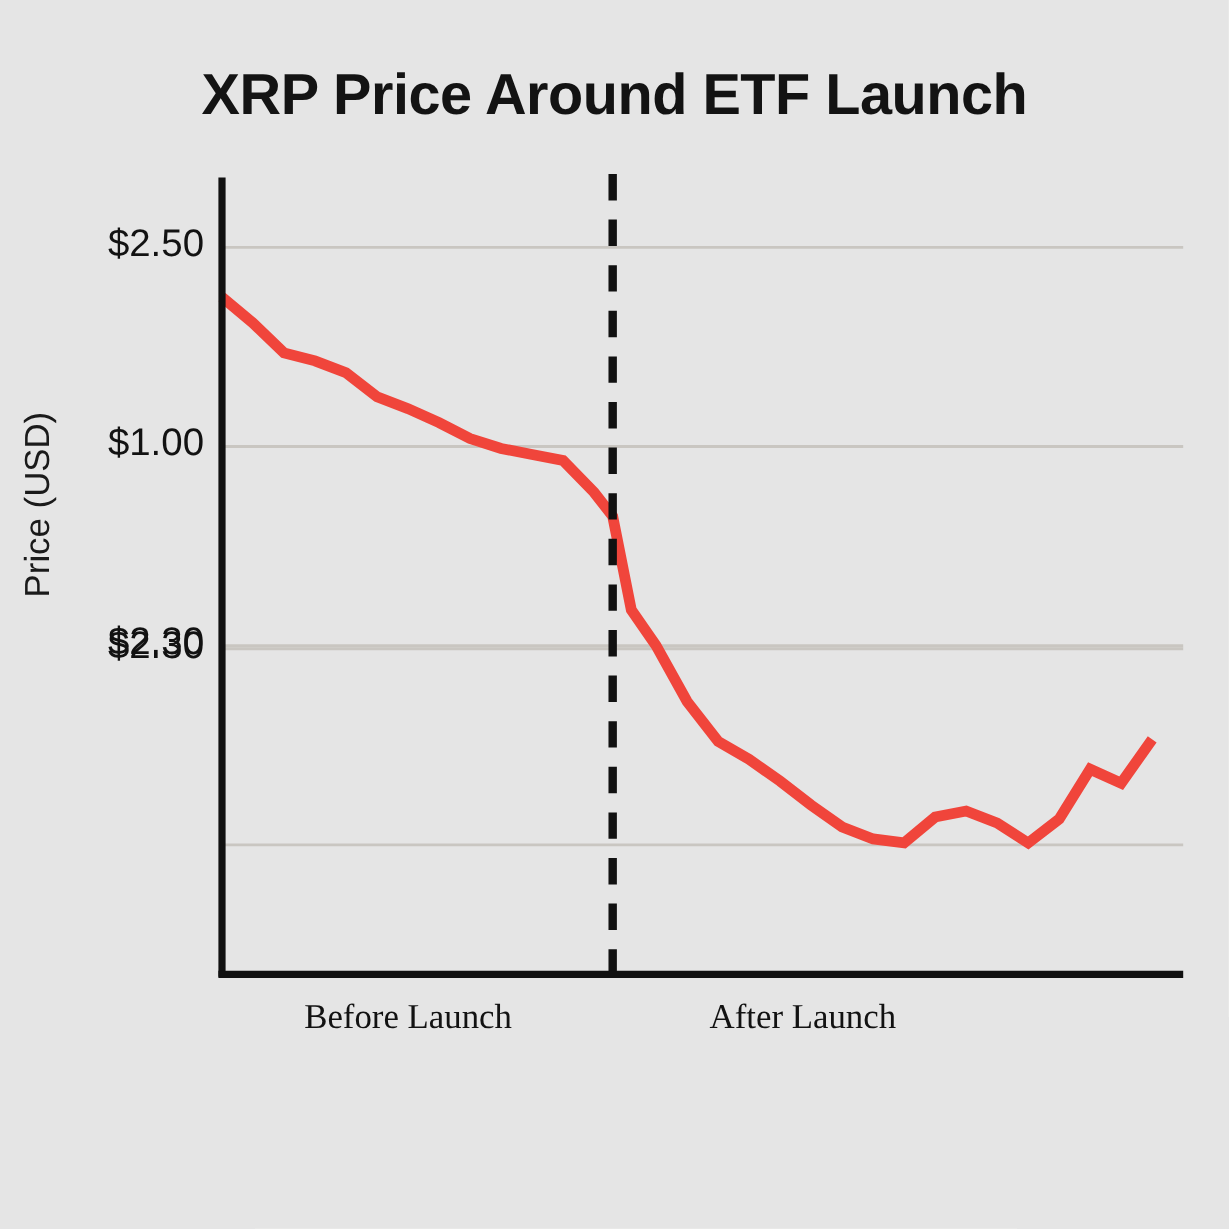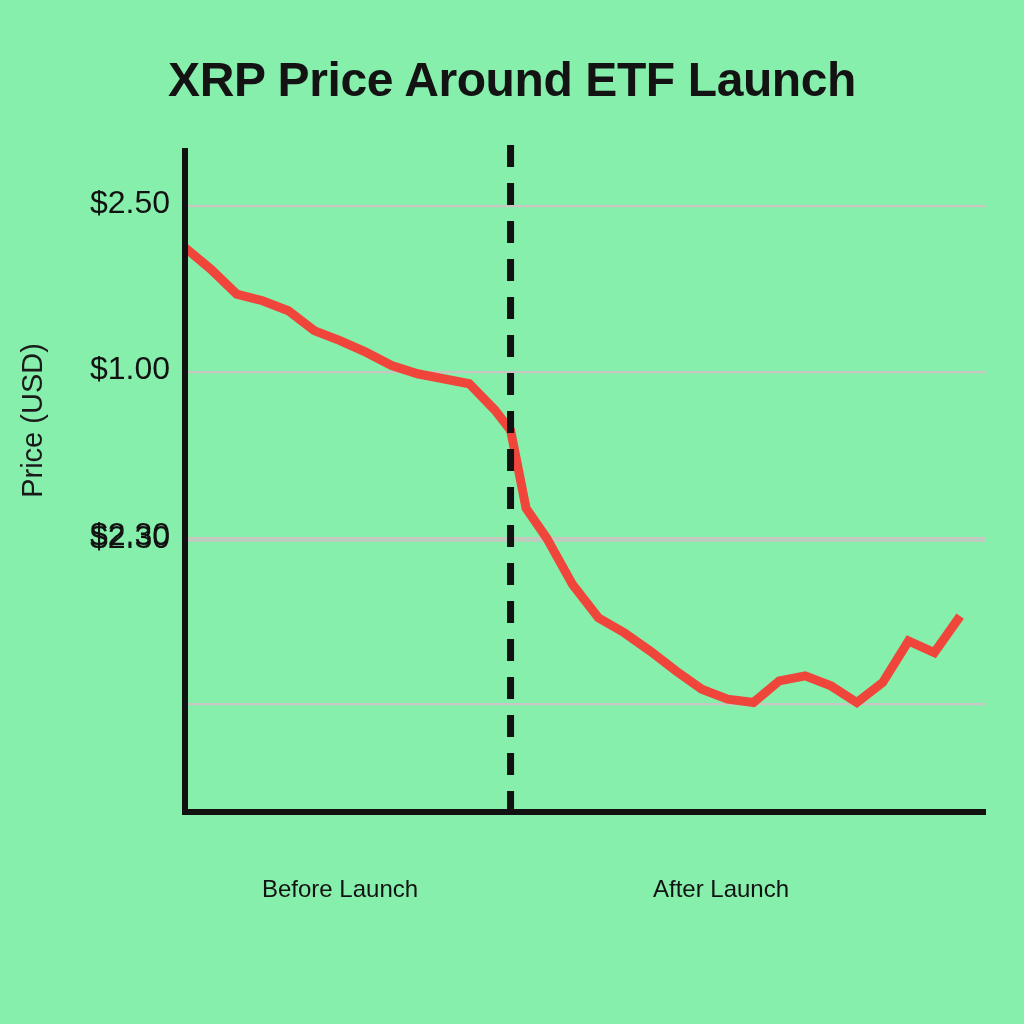--- a/index.html
+++ b/index.html
@@ -15,21 +15,21 @@
     overflow: hidden;
     position: relative;
   }
 
   #chart-root {
     position: absolute;
     left: 0;
     top: 0;
     width: 1024px;
     height: 1024px;
-    background: #86efac;
+    background: #e5e5e5;
   }
 
   
   #chart-title {
     position: absolute;
     left: 0;
     top: 52px;
     width: 1024px;
     text-align: center;
     font-size: 48px;
@@ -71,27 +71,26 @@
     left: 38px;
     top: 0;
     width: 132px;
     height: 956px;
   }
 
   
   .x-tick-label {
     position: absolute;
     top: 832px;
-    font-size: 24px;
+    font-size: 29px;
     color: #121212;
     text-align: center;
-    font-family: Liberation Sans, sans-serif;
+    font-family: Liberation Serif, serif;
     white-space: nowrap;
     transform: translateX(-50%);
-    margin-top: 43px;
   }
 
   
   #plot-svg {
     position: absolute;
     left: 0;
     top: 0;
     width: 1024px;
     height: 1024px;
   }
@@ -107,21 +106,21 @@
 
   <div id="y-ticks">
     <div class="y-tick-label" style="top: 184.1px;">$2.50</div>
     <div class="y-tick-label" style="top: 350.1px;">$1.00</div>
     <div class="y-tick-label" style="top: 516.1px;">$2.30</div>
     <div class="y-tick-label" style="top: 518.59px;">$2.30</div>
   </div>
 
   <div id="x-ticks">
     <div class="x-tick-label" style="left: 340.032px;">Before Launch</div>
-    <div class="x-tick-label" style="left: 721px;">After Launch</div>
+    <div class="x-tick-label" style="left: 669px;">After Launch</div>
   </div>
 
   <svg id="plot-svg" viewBox="0 0 1024 1024">
     <g id="gridlines-group">
         <line x1="185" x2="986" y1="206.10000000000014" y2="206.10000000000014" stroke="#C9C6C1" stroke-width="2.4"></line>
         <line x1="185" x2="986" y1="372.10000000000014" y2="372.10000000000014" stroke="#C9C6C1" stroke-width="2.4"></line>
         <line x1="185" x2="986" y1="538.1000000000001" y2="538.1000000000001" stroke="#C9C6C1" stroke-width="2.4"></line>
         <line x1="185" x2="986" y1="540.5899999999996" y2="540.5899999999996" stroke="#C9C6C1" stroke-width="2.4"></line>
         <line x1="185" x2="986" y1="704.0999999999995" y2="704.0999999999995" stroke="#C9C6C1" stroke-width="2.4"></line>
       </g>

